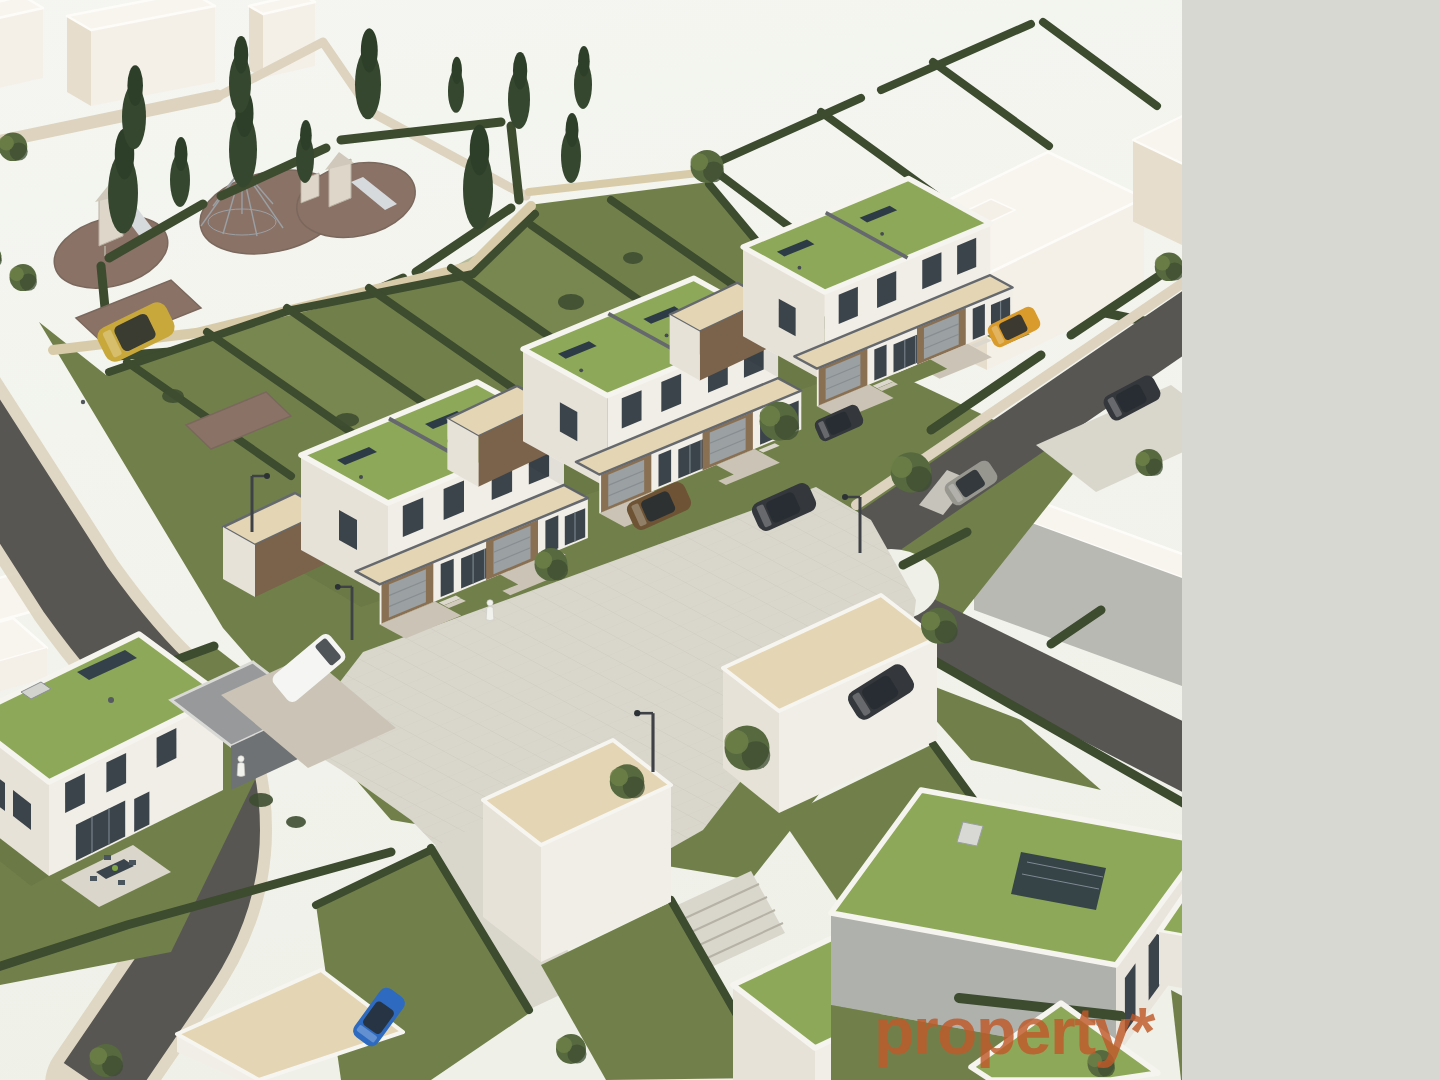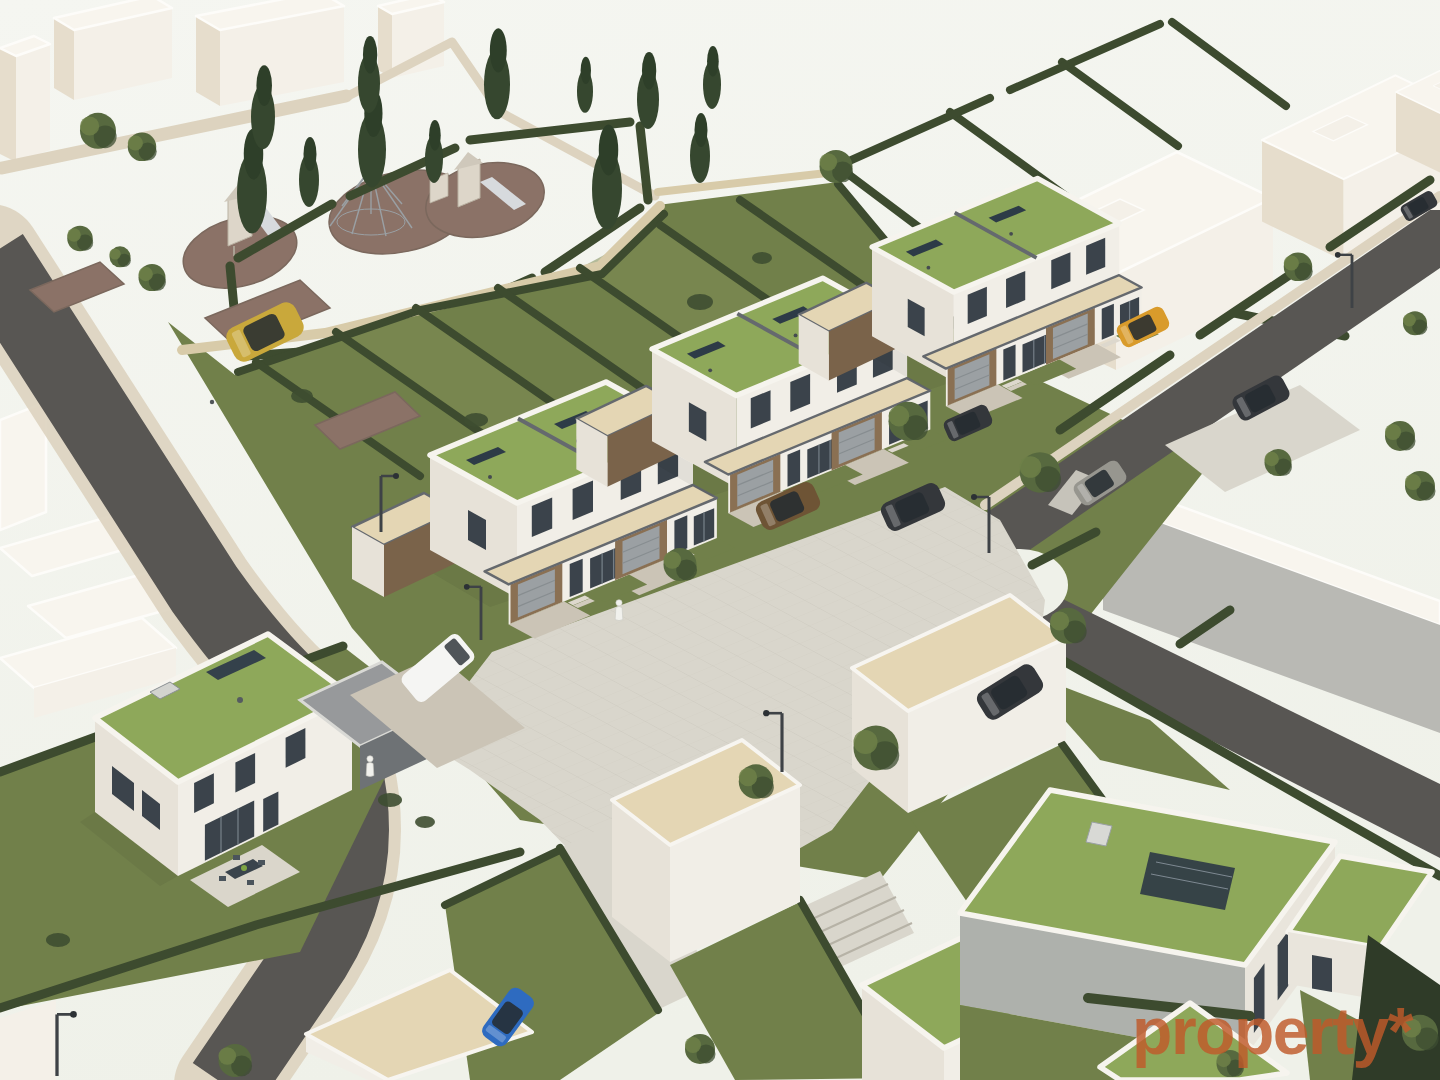--- a/index.html
+++ b/index.html
@@ -13,21 +13,21 @@
     --c-lawn:#71804a; --c-lawn_light:#7d8b53; --c-hedge:#3d4b2f; --c-mulch:#8b7267;
     --c-asphalt:#585653; --c-paving:#d9d6cc; --c-paving_line:#c9c6bb;
     --c-sidewalk:#ddd3bf; --c-driveway:#cbc4b6;
     --c-tree:#57693f; --c-tree_dark:#3e4e31; --c-poplar:#36472f;
     --c-car_gold:#c9a83b; --c-car_yellow:#d99b2b; --c-car_bronze:#6e5435;
     --c-car_dark:#34373b; --c-car_blue:#2e6bc0; --c-car_white:#f5f5f3; --c-car_silver:#97968f;
     --c-equipment_wood:#ddd6c9; --c-slide_gray:#d7dadd; --c-solar_panel:#2d3b47;
     --c-watermark:#c05a2a; --wm-op:.82;
   }
   html,body{margin:0;padding:0;background:#d8d8d2;font-family:"Liberation Sans",sans-serif}
-  .stage{position:relative;width:1440px;height:1080px;overflow:hidden;background:var(--c-background)}
+  .stage{position:relative;width:1182px;height:1080px;overflow:hidden;background:var(--c-background)}
   svg{display:block;width:100%;height:100%}
   .w{fill:var(--c-house_wall)} .ws{fill:var(--c-house_wall_shade)}
   .mw{fill:var(--c-massing_wall)} .ms{fill:var(--c-massing_shadow)}
   .mr{fill:var(--c-massing_roof);stroke:#fdfcf9;stroke-width:2.5;stroke-linejoin:round}
   .grW{fill:var(--c-green_roof);stroke:#f6f4ee;stroke-width:5.5;stroke-linejoin:round}
   .sr{fill:var(--c-gravel_roof);stroke:var(--c-parapet);stroke-width:2.5;stroke-linejoin:round}
   .srW{fill:var(--c-gravel_roof);stroke:#f7f5f0;stroke-width:4;stroke-linejoin:round}
   .wd{fill:var(--c-window)} .glf{stroke:var(--c-glass_frame);stroke-width:1.3}
   .gb{fill:var(--c-garage_brown)} .gbs{fill:var(--c-garage_brown_shade)} .gd{fill:var(--c-garage_door)}
   .gdl{stroke:#878d90;stroke-width:1.2}

